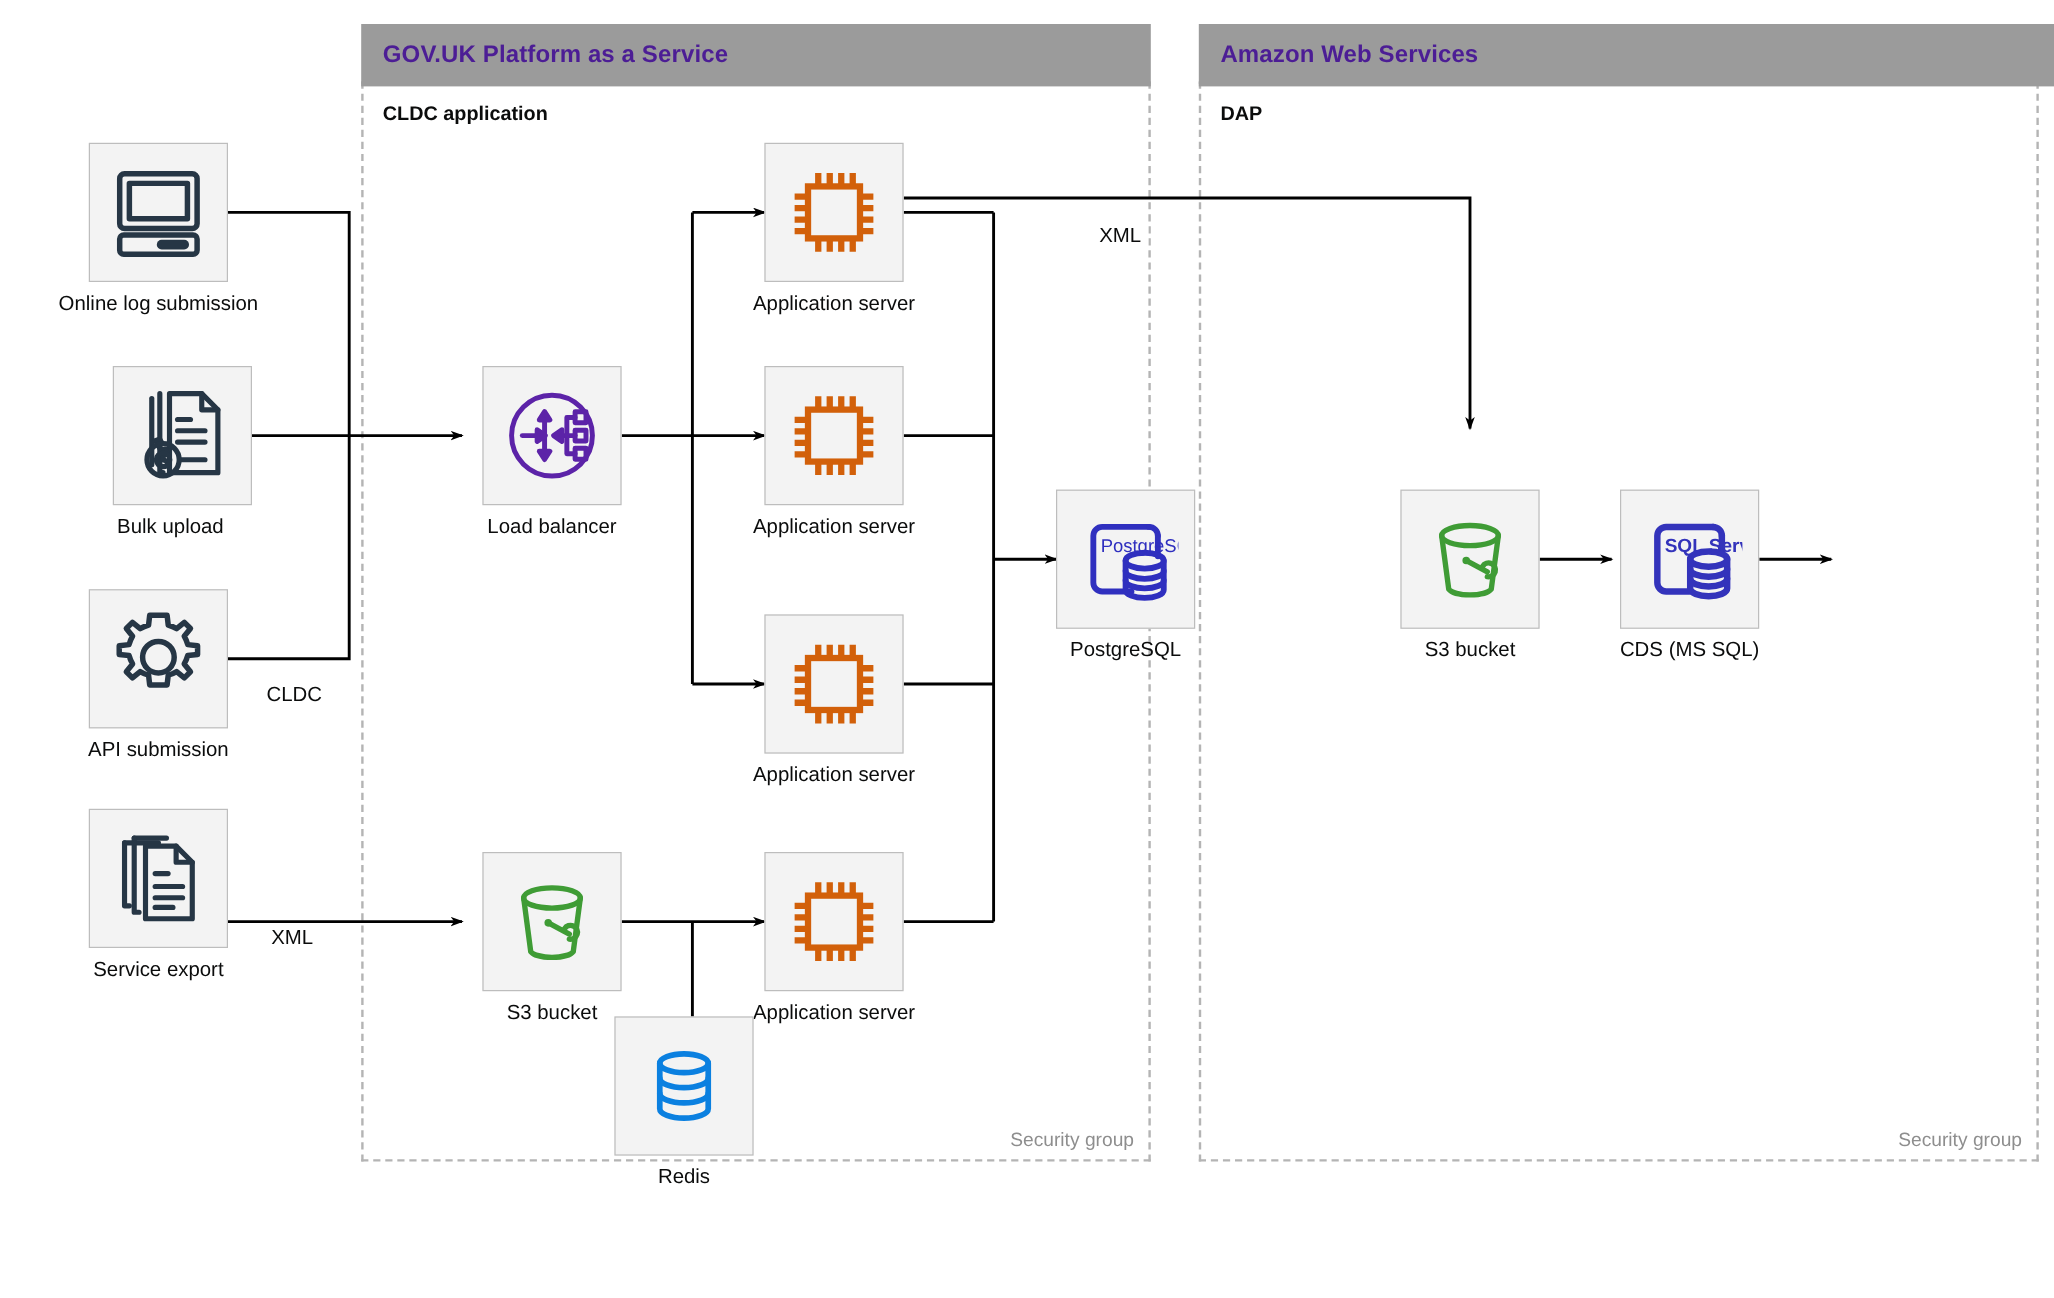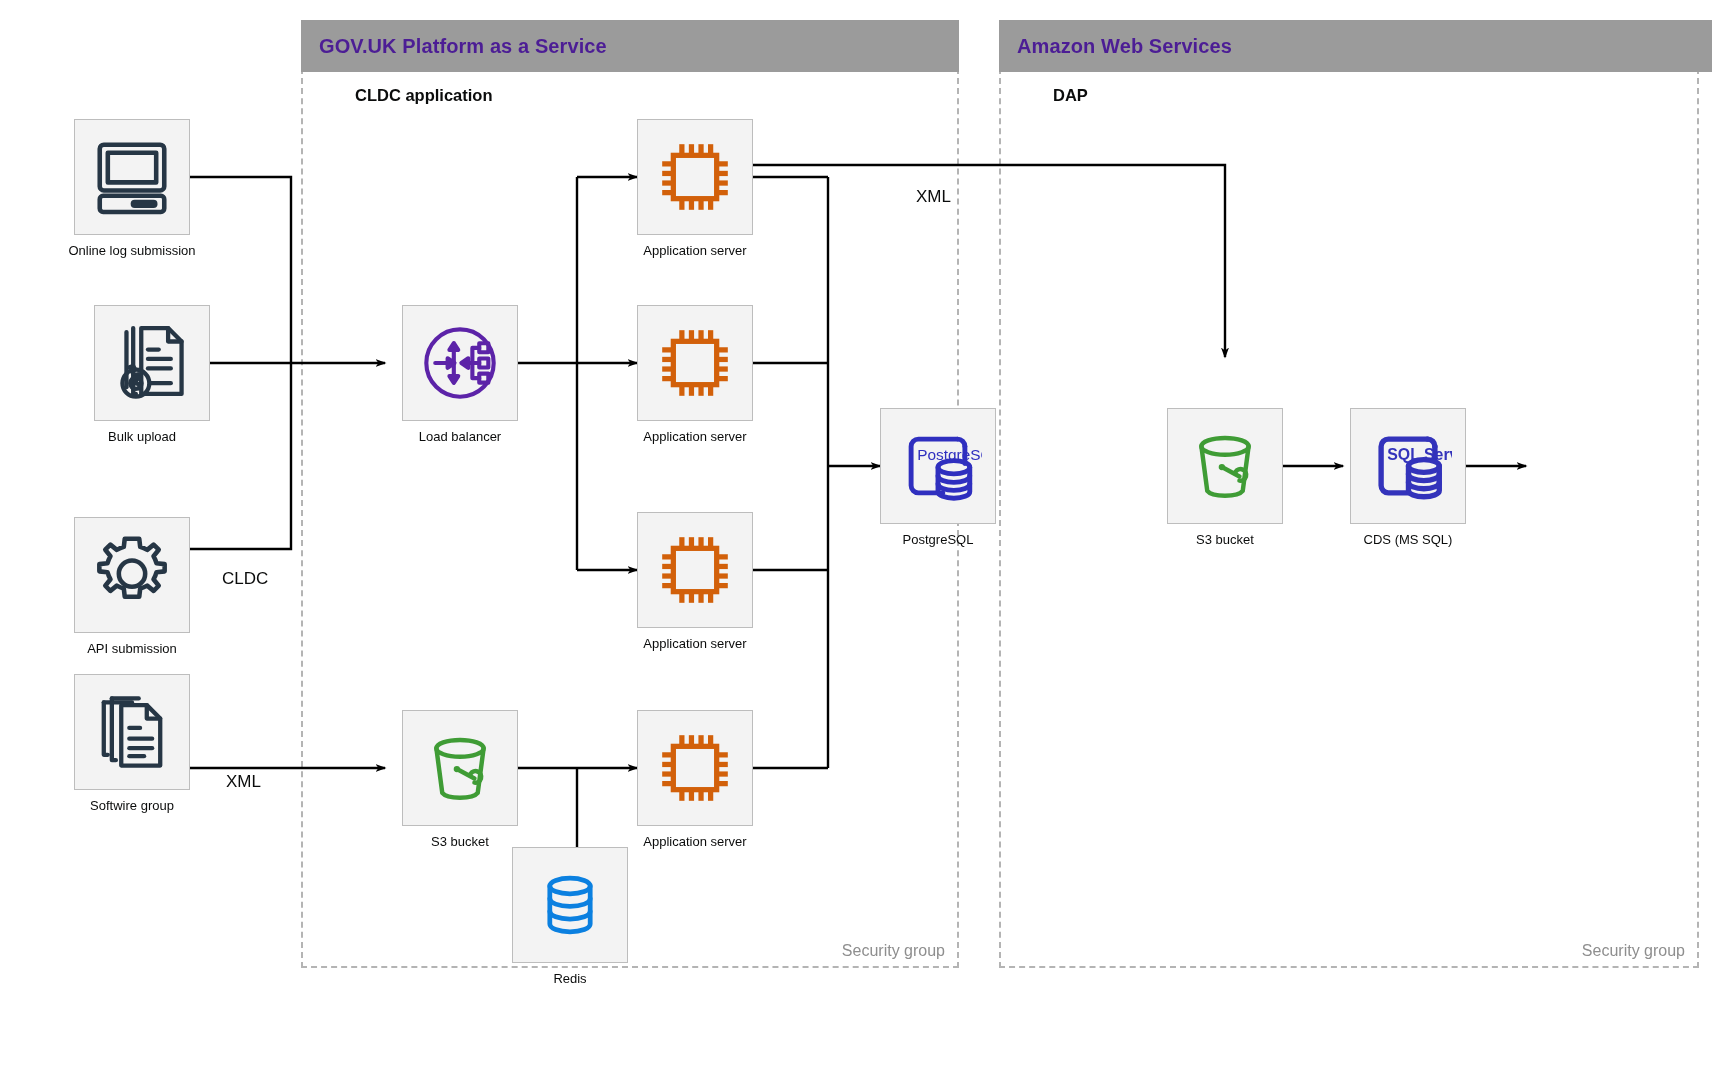--- a/index.html
+++ b/index.html
@@ -36,38 +36,37 @@
     position:absolute;
     right:12px;bottom:6px;
     font-size:16px;
     color:#8e8e8e;
   }
   .group-title{
     position:absolute;
     font-size:16.5px;
     font-weight:bold;
     color:#0b0c0c;
-    margin-left:36px;
   }
 
   
   .node{position:absolute;}
   .node .tile{
     width:116px;height:116px;
     background:#f3f3f3;
     border:1.6px solid #bdbdbd;
     box-sizing:border-box;
     display:flex;align-items:center;justify-content:center;
   }
   .node .caption{
     position:absolute;
     top:124px;left:50%;
     transform:translateX(-50%);
     white-space:nowrap;
-    font-size:13px;
+    font-size:17px;
     color:#0b0c0c;
   }
 
   
   .edge-label{
     position:absolute;
     font-size:17px;
     color:#0b0c0c;
     background:#ffffff;
     padding:0 6px;
@@ -169,21 +168,21 @@
           <line x1="31" y1="47" x2="46" y2="47"></line>
           <path d="M17.2,41.2 l2.7,-1.0 1.4,2.4 -1.9,2.2 1.3,2.2 2.8,-0.6 1.0,2.7 -2.4,1.5 0.1,2.6 2.8,0.7 -0.6,2.8" transform="translate(-2,-6) scale(1)"></path>
           <circle cx="20" cy="47" r="10"></circle>
           <circle cx="20" cy="47" r="4.2"></circle>
         </g>
       </svg>
     </div>
     <div class="caption">Bulk upload</div>
   </div>
 
-  <div class="node" style="left:74px;top:517px;">
+  <div class="node" style="left:74px;top:491px;">
     <div class="tile">
       <svg class="icon" width="86" height="86" viewBox="0 0 64 64">
         <g fill="none" stroke="#263645" stroke-width="3.4" stroke-linejoin="round" stroke-linecap="round">
           <path d="M32,5 l5.4,0 0.7,6.1 a21.5,21.5 0 0 1 5.2,2.2 l4.8,-3.9 3.8,3.8 -3.9,4.8 a21.5,21.5 0 0 1 2.2,5.2 l6.1,0.7 0,5.4 -6.1,0.7 a21.5,21.5 0 0 1 -2.2,5.2 l3.9,4.8 -3.8,3.8 -4.8,-3.9 a21.5,21.5 0 0 1 -5.2,2.2 l-0.7,6.1 -5.4,0 -5.4,0 -0.7,-6.1 a21.5,21.5 0 0 1 -5.2,-2.2 l-4.8,3.9 -3.8,-3.8 3.9,-4.8 a21.5,21.5 0 0 1 -2.2,-5.2 l-6.1,-0.7 0,-5.4 6.1,-0.7 a21.5,21.5 0 0 1 2.2,-5.2 l-3.9,-4.8 3.8,-3.8 4.8,3.9 a21.5,21.5 0 0 1 5.2,-2.2 l0.7,-6.1 Z"></path>
           <circle cx="32" cy="31" r="9.8"></circle>
         </g>
       </svg>
     </div>
     <div class="caption">API submission</div>
   </div>
@@ -198,21 +197,21 @@
           <path d="M17,7 L17,53 L20,53"></path>
           <path d="M24,12 L43,12 L53,22 L53,57 L24,57 Z"></path>
           <path d="M43,12 L43,22 L53,22"></path>
           <line x1="30" y1="29" x2="38" y2="29"></line>
           <line x1="30" y1="37" x2="47" y2="37"></line>
           <line x1="30" y1="44" x2="47" y2="44"></line>
           <line x1="30" y1="50" x2="41" y2="50"></line>
         </g>
       </svg>
     </div>
-    <div class="caption">Softwire group</div>
+    <div class="caption">Service export</div>
   </div>
 
   <div class="node" style="left:402px;top:305px;">
     <div class="tile">
       <svg class="icon" width="88" height="88" viewBox="0 0 64 64">
         <g fill="none" stroke="#5c23a8" stroke-width="3" stroke-linejoin="round" stroke-linecap="round">
           <circle cx="32" cy="32" r="24.5"></circle>
           <line x1="14" y1="32" x2="23" y2="32"></line>
           <path d="M23,28.5 L28,32 L23,35.5 Z" fill="#5c23a8"></path>
           <line x1="27.5" y1="20" x2="27.5" y2="44"></line>

